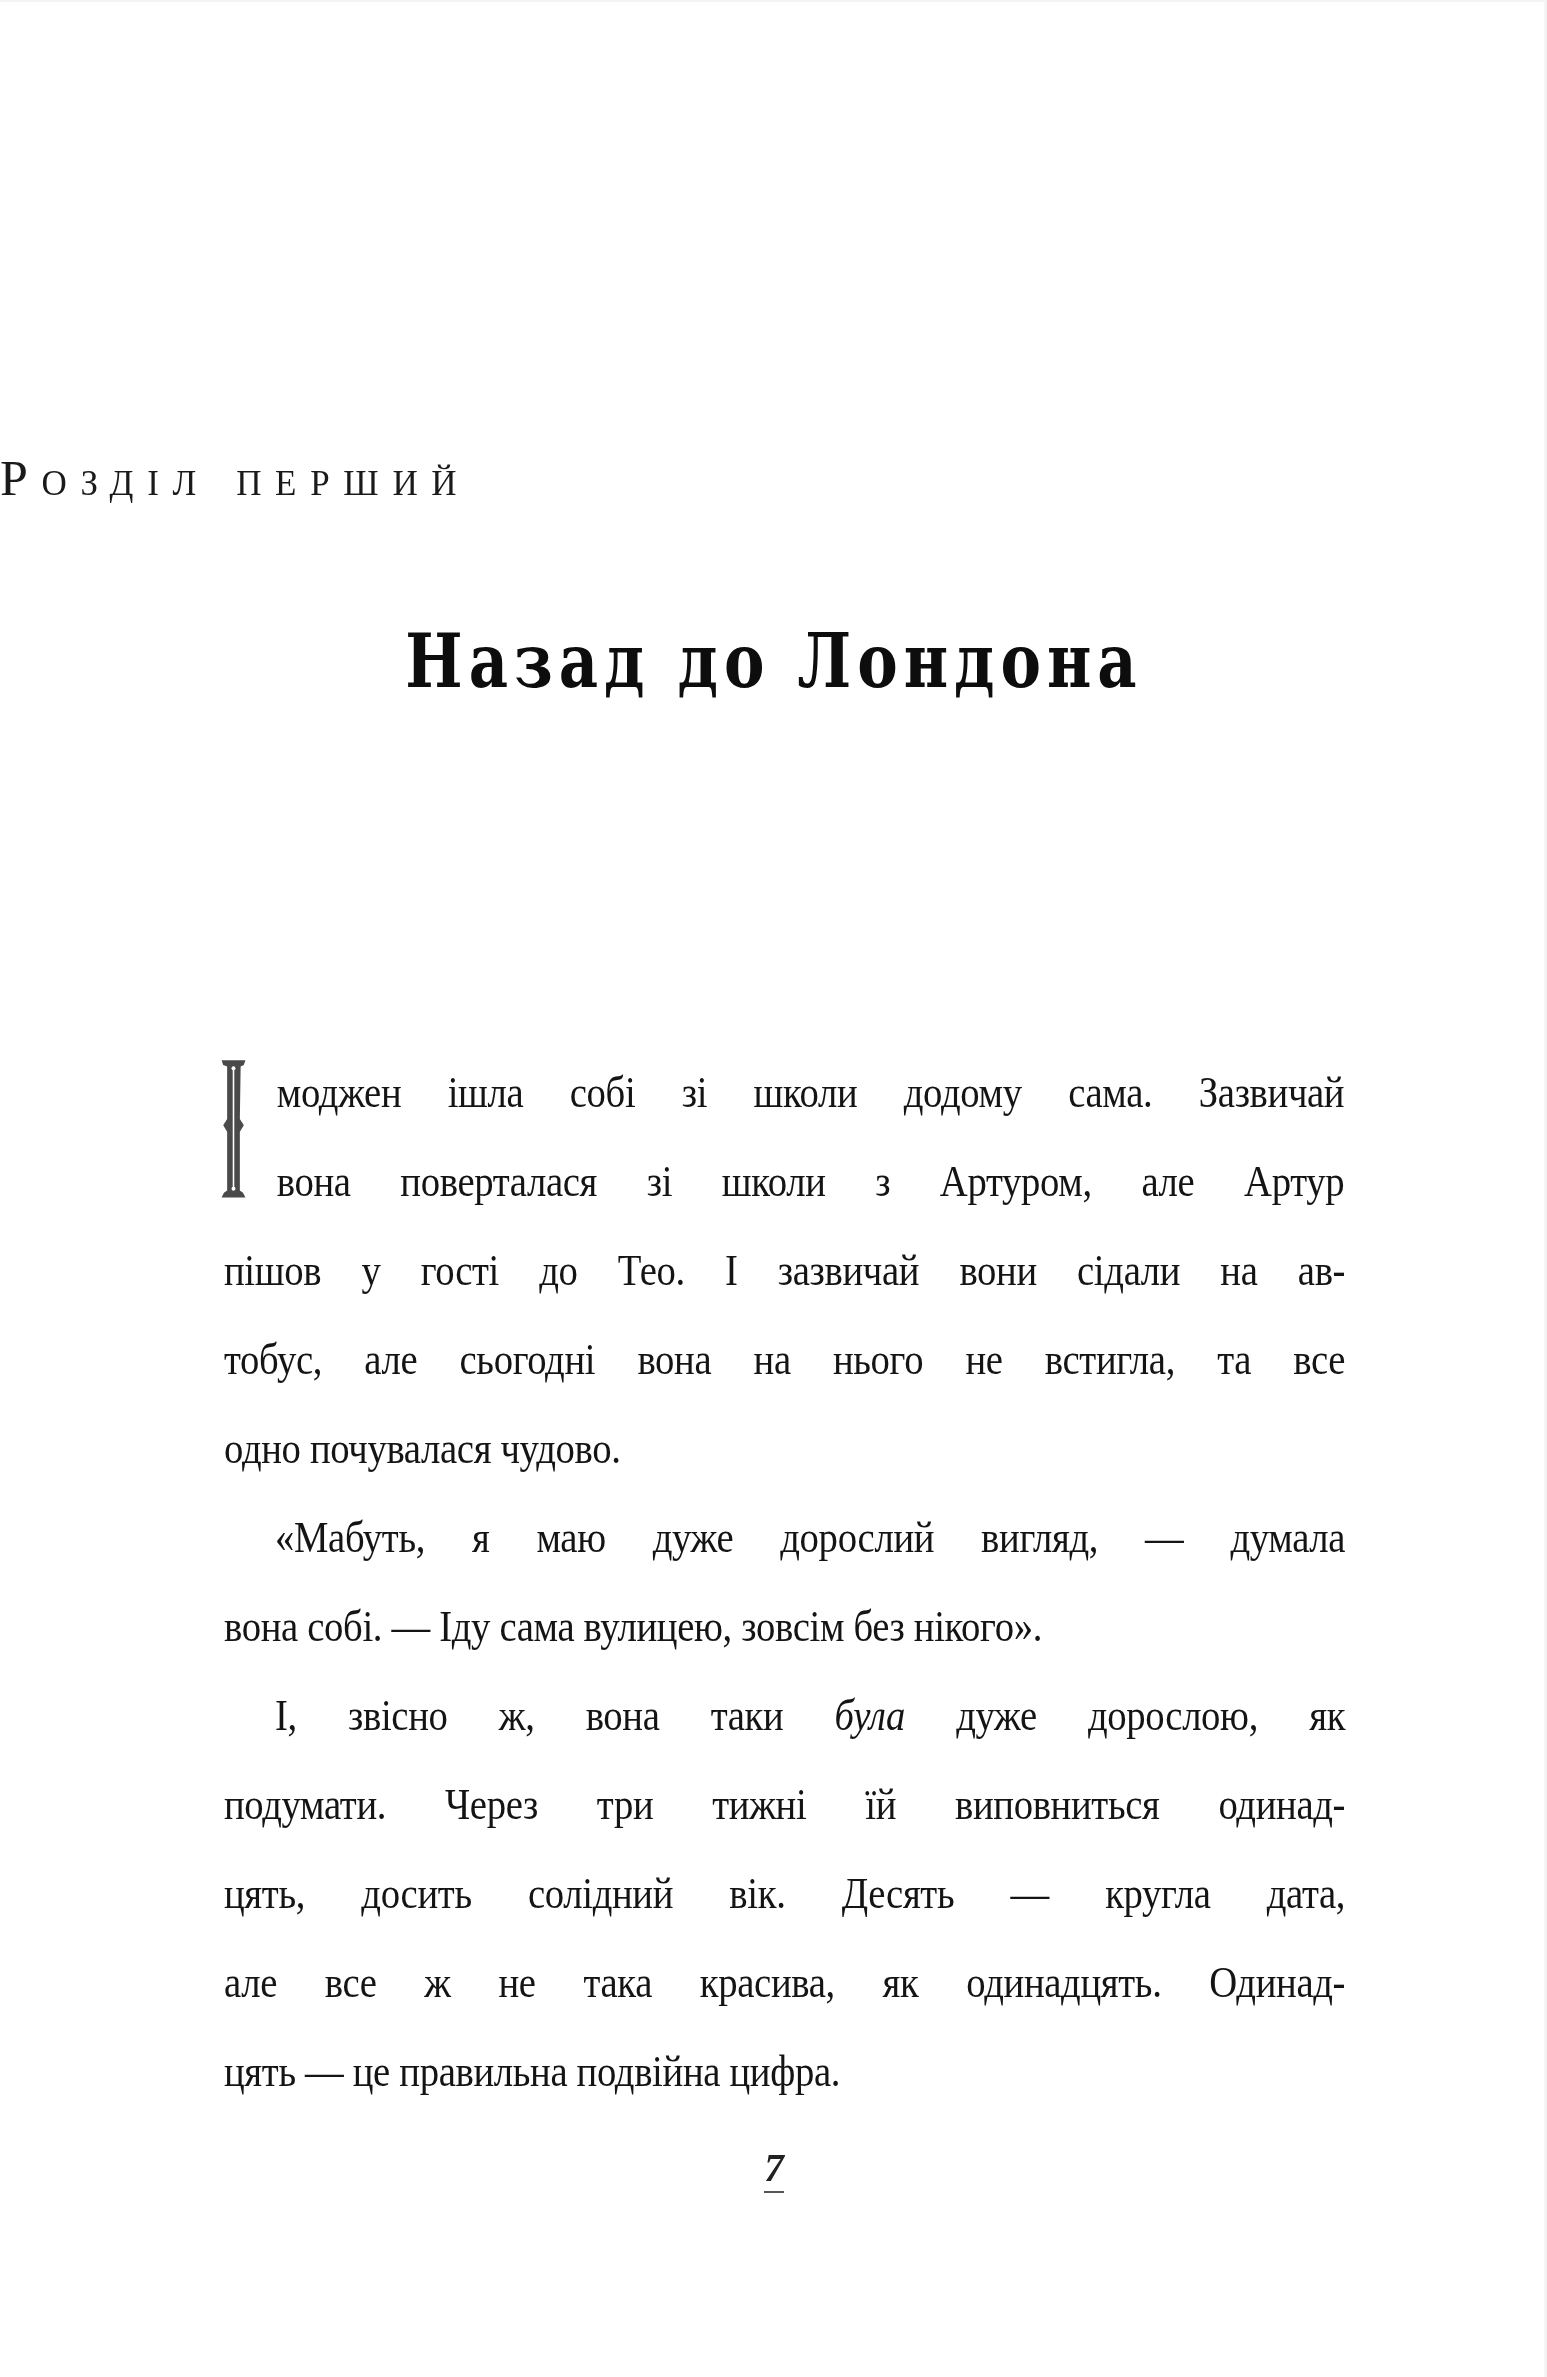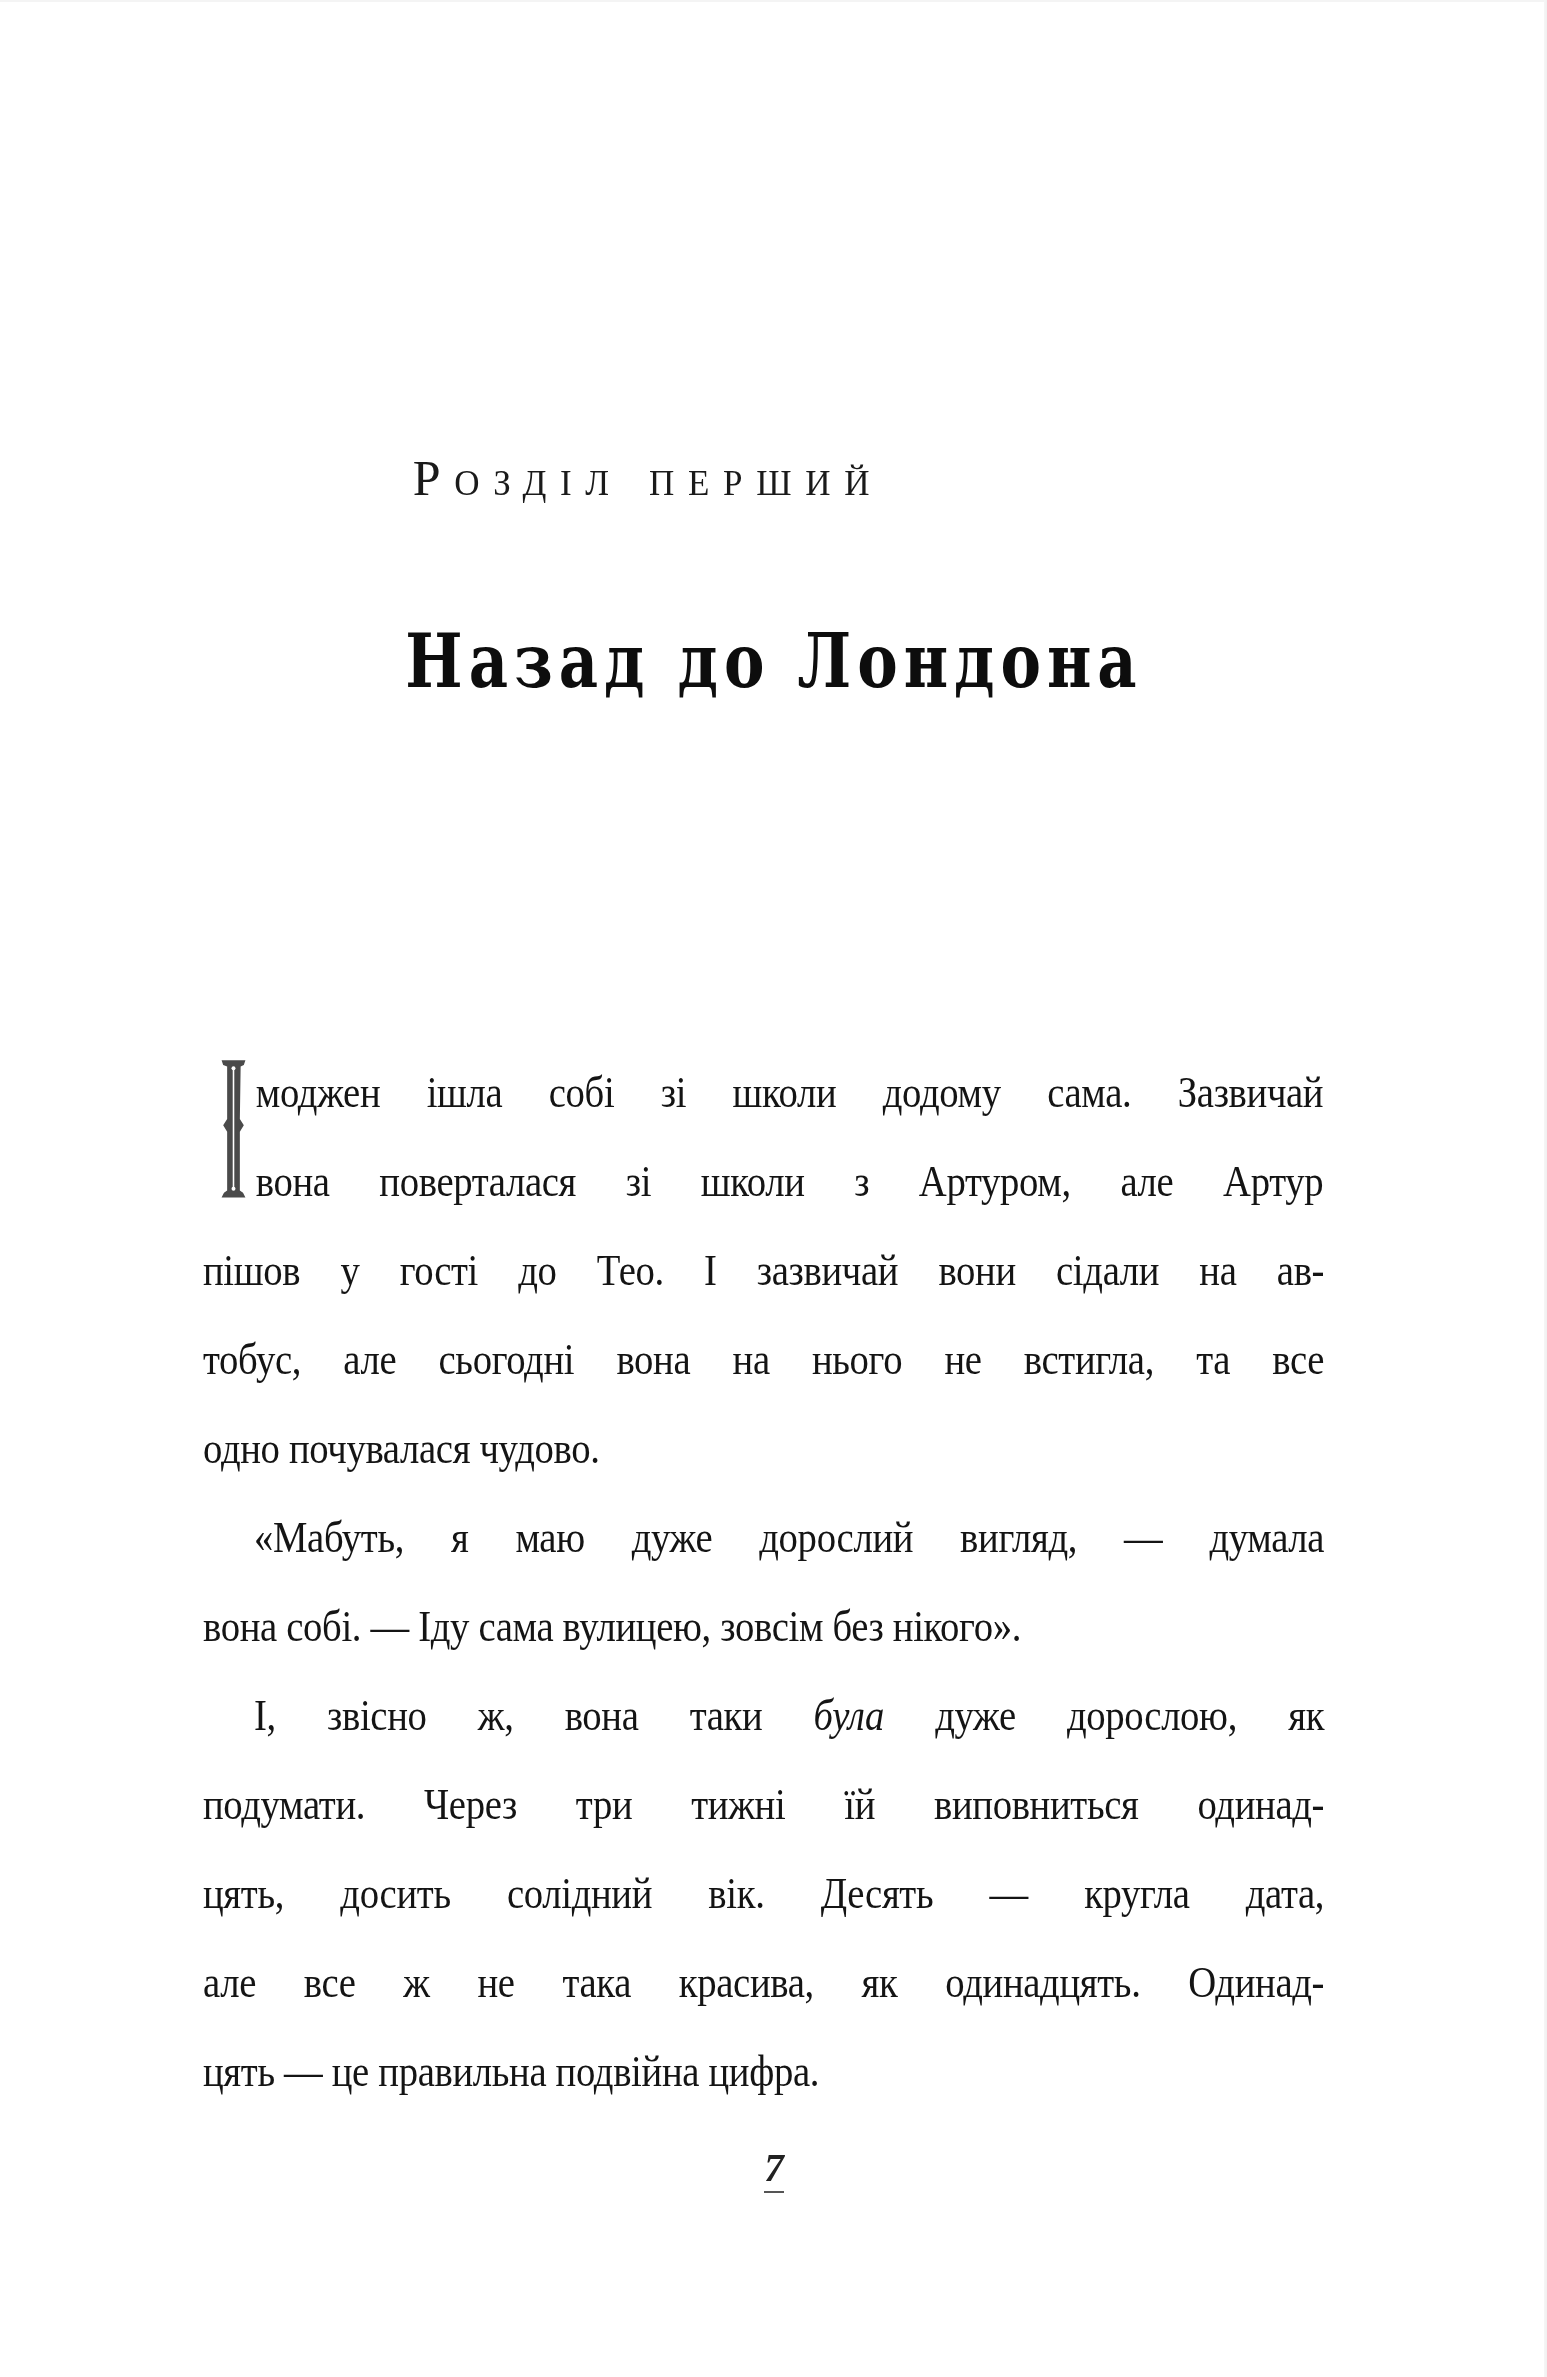--- a/index.html
+++ b/index.html
@@ -29,21 +29,21 @@
       left: 0;
       width: 1548px;
       height: 2.4px;
       background: #f4f4f4;
     }
     .chapter-label {
       position: absolute;
       top: 446px;
       left: 0;
       width: 1296px;
-      text-align: center;
+      text-align: left;
       font-size: 50px;
       letter-spacing: 13.7px;
       font-weight: normal;
       color: #1a1a1a;
       font-family: "Liberation Serif", "DejaVu Serif", serif;
       font-variant: small-caps;
       line-height: 64px;
     }
     .chapter-title {
       position: absolute;
@@ -56,21 +56,21 @@
       font-weight: bold;
       color: #0d0d0d;
       font-family: "DejaVu Serif", "Liberation Serif", serif;
       line-height: 89px;
       transform: scaleX(0.82);
       transform-origin: center;
     }
     .body-text {
       position: absolute;
       top: 1048px;
-      left: 203px;
+      left: 224px;
       width: 1121px;
     }
     .line {
       height: 89px;
       line-height: 89px;
       font-size: 44px;
       white-space: nowrap;
       text-align: justify;
       text-align-last: justify;
       letter-spacing: -0.4px;

